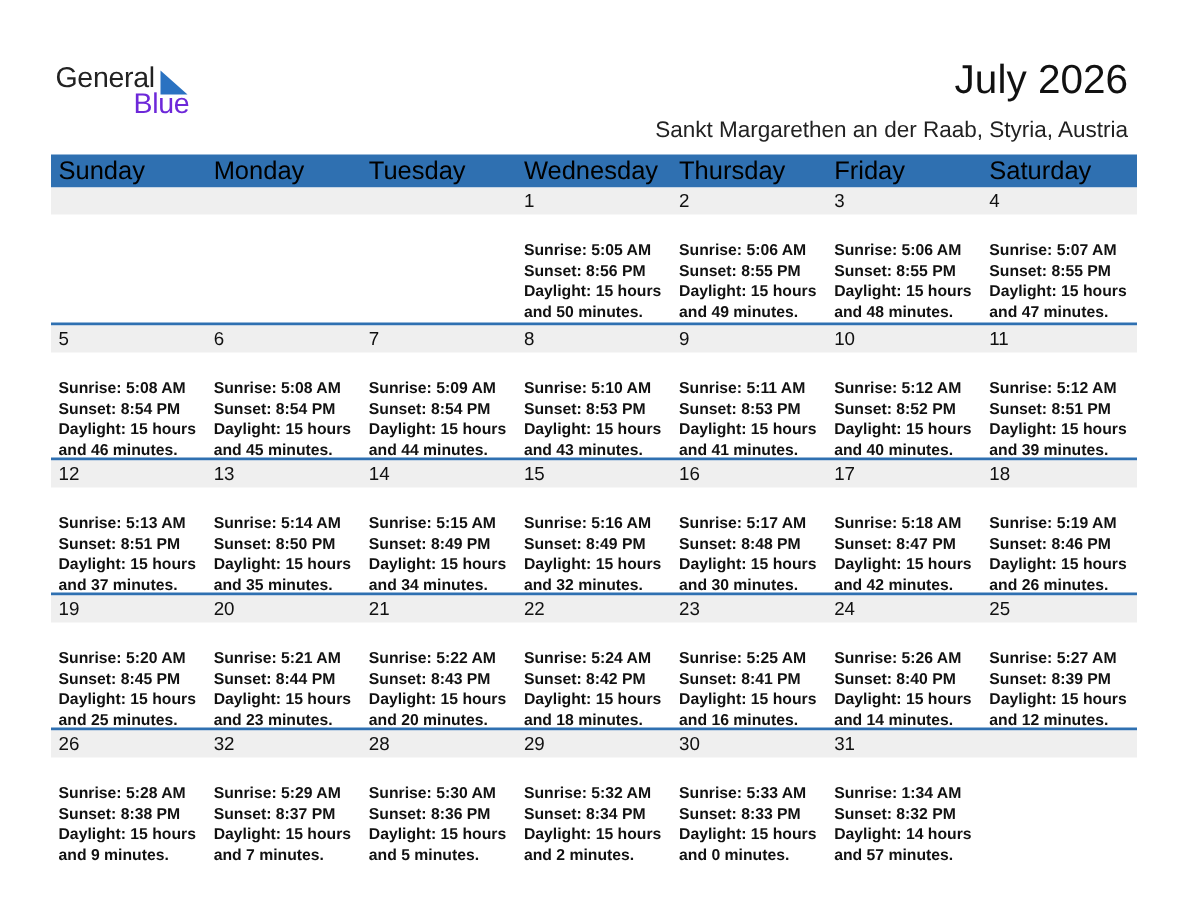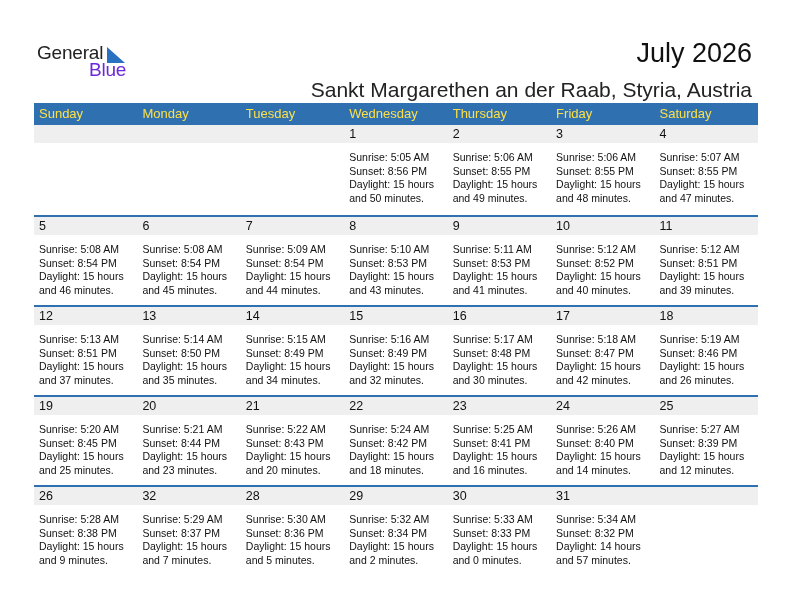--- a/index.html
+++ b/index.html
@@ -4,30 +4,30 @@
 <style>
   html, body { margin:0; padding:0; background:#ffffff; }
   body { width:792px; height:612px; position:relative; overflow:hidden;
          font-family:"Liberation Sans", sans-serif; color:#222; }
   .logo { position:absolute; left:37px; top:42px; width:100px; height:40px; }
   .logo-general { position:absolute; left:0; top:0; font-size:19px; color:#222; letter-spacing:-0.2px; }
   .logo-blue { position:absolute; left:52px; top:17px; font-size:19px; color:#6d28d9; letter-spacing:-0.2px; }
   .logo-tri { position:absolute; left:70px; top:5px; width:0; height:0;
               border-left:18px solid transparent; border-bottom:16px solid #2A72C1; transform:scaleX(-1); }
   .month-title { position:absolute; right:40px; top:38px; font-size:27px; color:#111;text-align:center; }
-  .location { position:absolute; right:40px; top:78px; font-size:21px; color:#222; }
+  .location { position:absolute; right:40px; top:78px; font-size:15px; color:#222; }
   .cal { position:absolute; left:34px; top:103px; width:724px; }
   .hdr { display:flex; background:#2F70B1; height:22px; }
-  .hdr div { flex:1; color:#fde047; font-size:13px; line-height:22px; padding-left:5px; box-sizing:border-box; }
+  .hdr div { flex:1; color:#000000; font-size:17px; line-height:22px; padding-left:5px; box-sizing:border-box; }
   .week { height:90px; position:relative; }
   .week.bordered { border-top:2px solid #2F70B1; height:88px; }
   .week-dates { display:flex; background:#EFEFEF; height:18px; }
   .week-dates div { flex:1; font-size:12.5px; line-height:18px; padding-left:5px; box-sizing:border-box; color:#111; }
   .week-info { display:flex; }
-  .week-info .cell { flex:1; padding-left:5px; padding-top:8px; box-sizing:border-box; font-size:10.5px; line-height:13.5px; color:#111; }
+  .week-info .cell { flex:1; padding-left:5px; padding-top:18px; box-sizing:border-box; font-size:10.5px; line-height:13.5px; color:#111;font-weight:bold; }
 </style>
 </head>
 <body>
 
 <div class="logo">
   <span class="logo-general">General</span>
   <span class="logo-tri"></span>
   <span class="logo-blue">Blue</span>
 </div>
 
@@ -300,21 +300,21 @@
             <div>Daylight: 15 hours</div>
             <div>and 2 minutes.</div>
           </div>
           <div class="cell">
             <div>Sunrise: 5:33 AM</div>
             <div>Sunset: 8:33 PM</div>
             <div>Daylight: 15 hours</div>
             <div>and 0 minutes.</div>
           </div>
           <div class="cell">
-            <div>Sunrise: 5:34 AM</div>
+            <div>Sunrise: 1:34 AM</div>
             <div>Sunset: 8:32 PM</div>
             <div>Daylight: 14 hours</div>
             <div>and 57 minutes.</div>
           </div>
           <div class="cell">
             <div></div>
             <div></div>
             <div></div>
             <div></div>
           </div>

